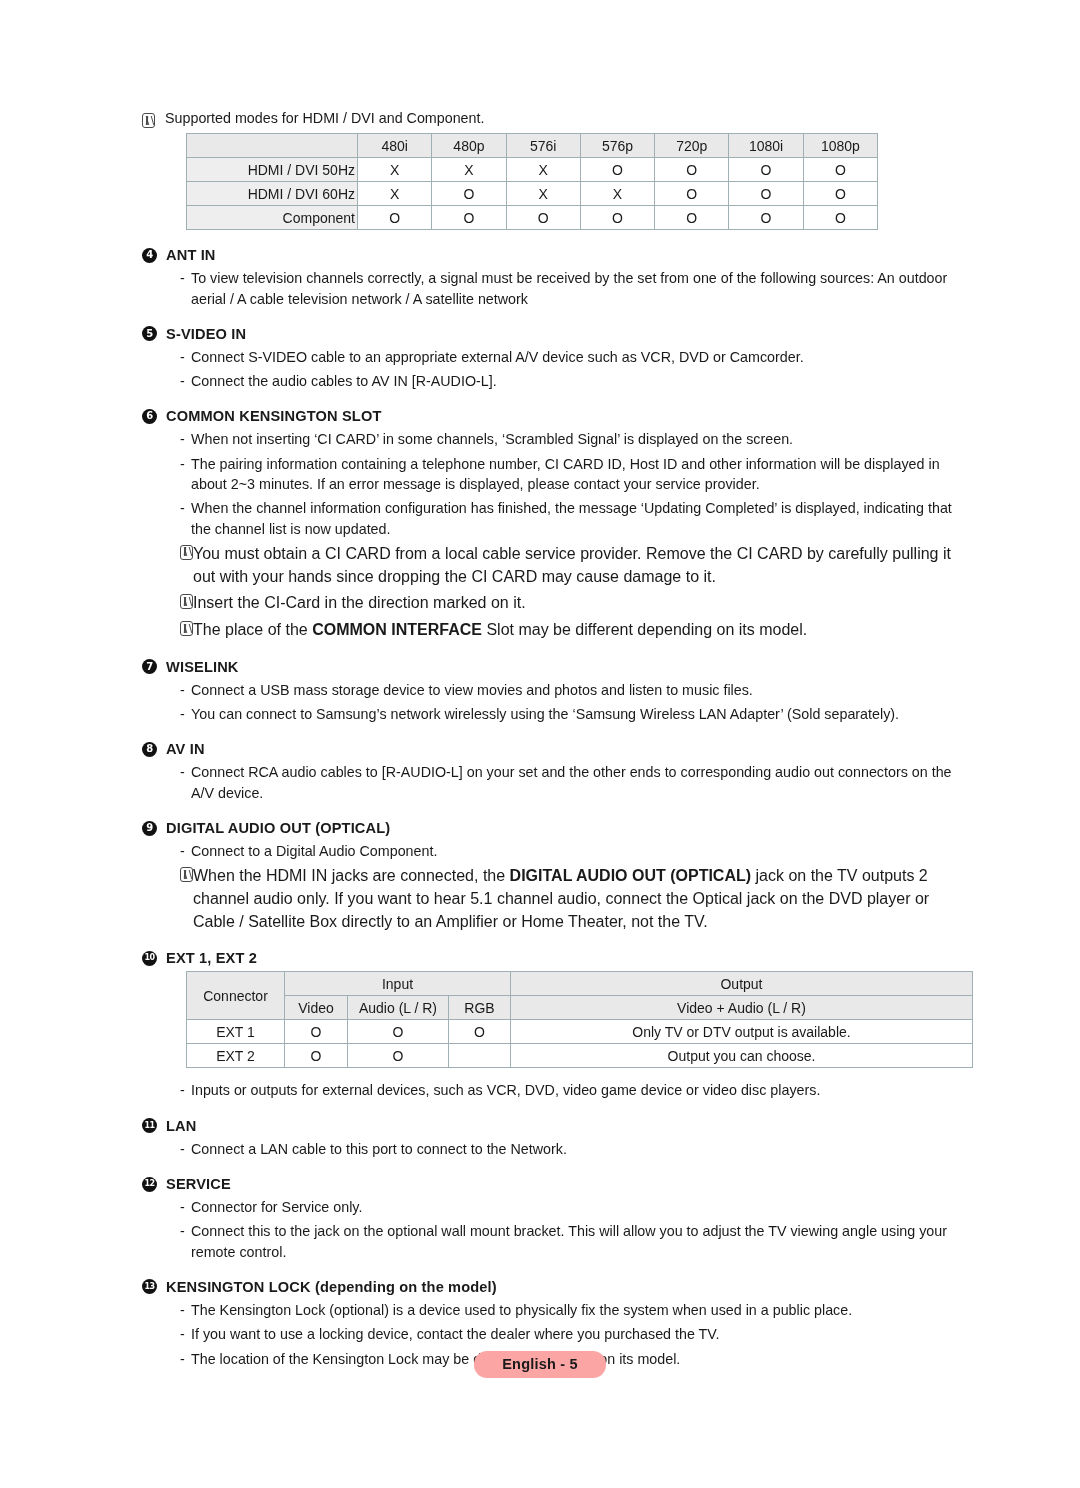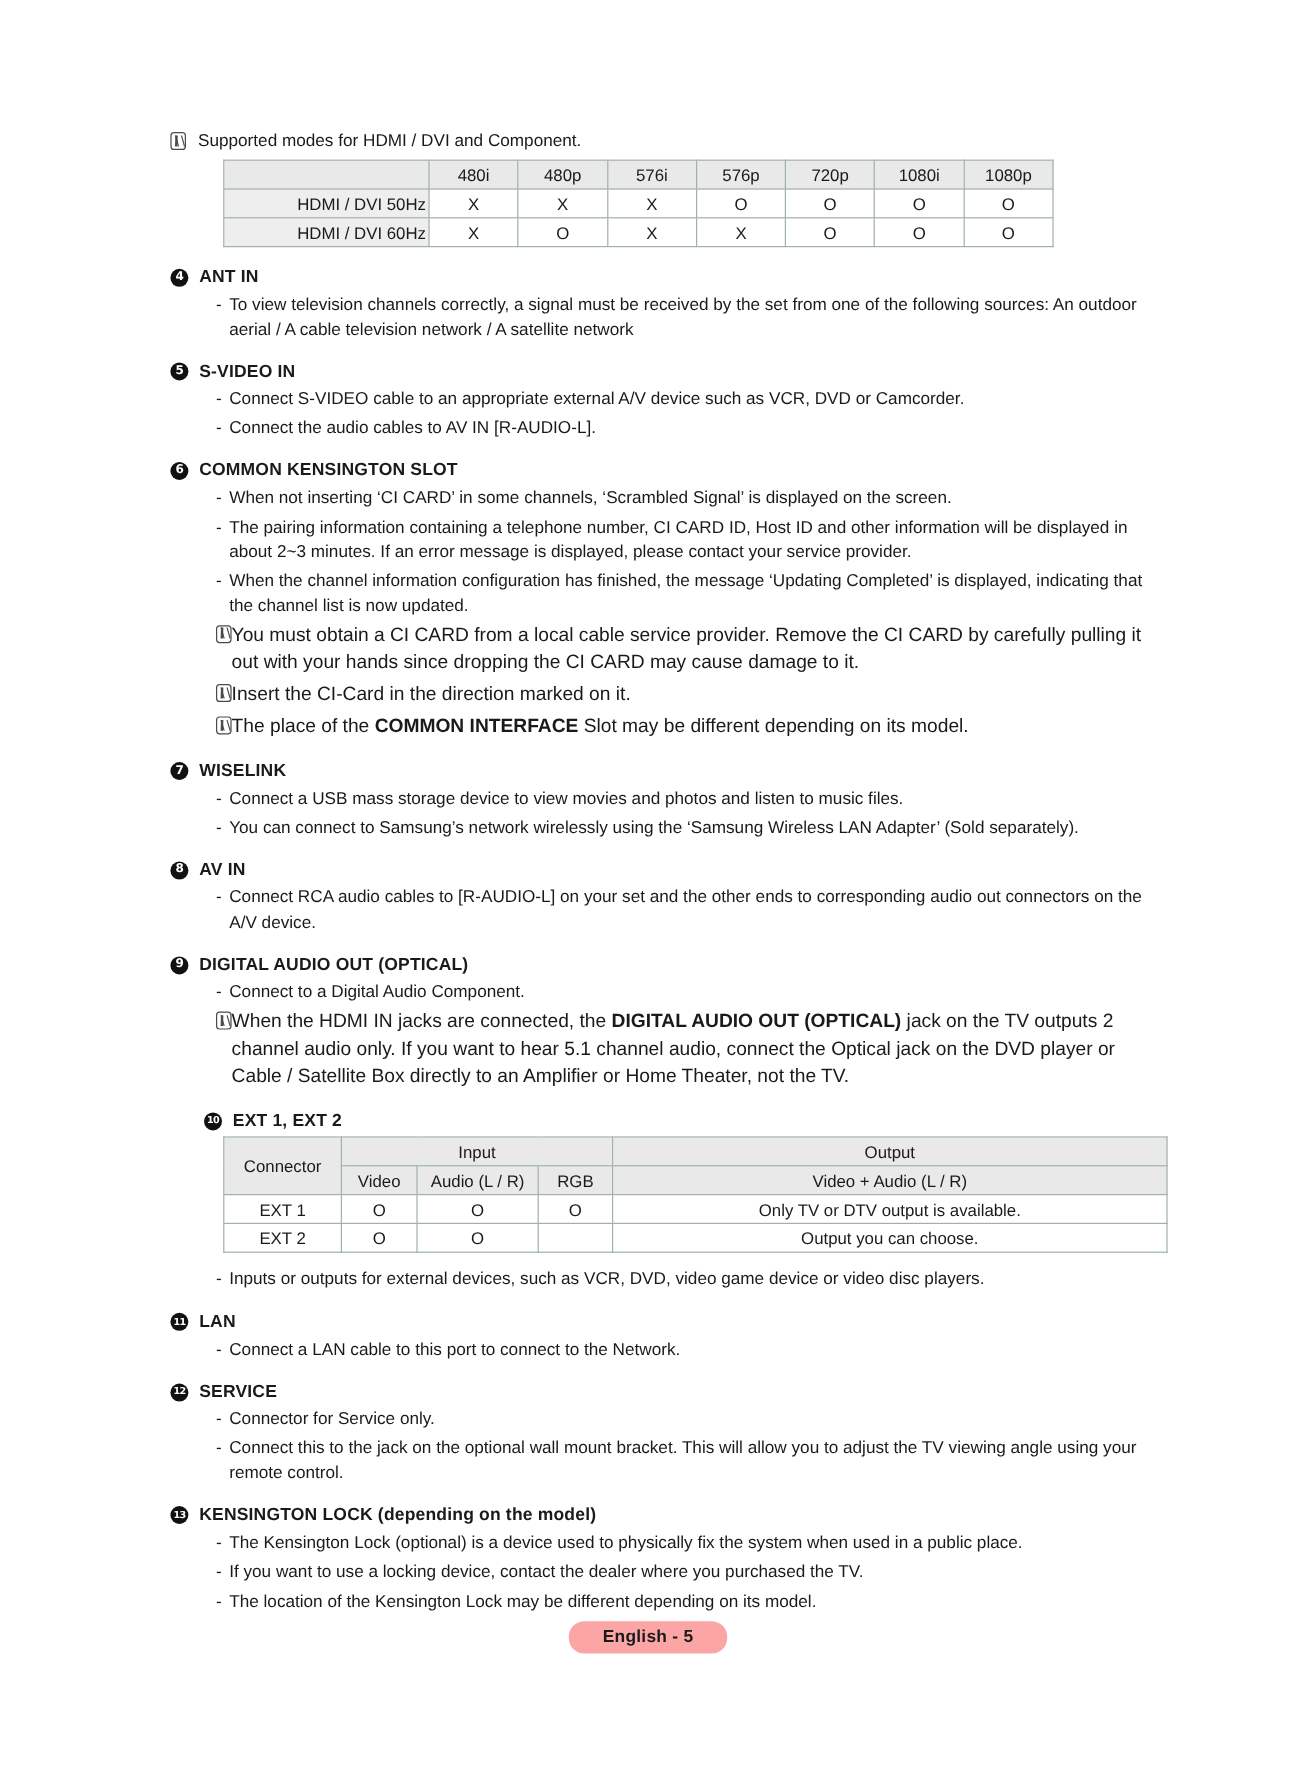--- a/index.html
+++ b/index.html
@@ -79,21 +79,21 @@
     font-weight: bold;
     line-height: 1;
     flex: 0 0 auto;
     letter-spacing: -0.3px;
     font-family: "DejaVu Sans", sans-serif;
   }
 
   
   .note-line {
     display: flex;
-    align-items: flex-start;
+    align-items: flex-end;
     gap: 10px;
     font-size: 14.3px;
     line-height: 1.42;
     margin: 0 0 3px 0;
   }
   .note-line .note-icon { margin-top: 2px; }
   .note-line .txt { flex: 1; }
 
   
   .section-head {
@@ -233,20 +233,30 @@
           <tr>
             <td class="rowhead">HDMI / DVI 60Hz</td>
             <td>X</td>
             <td>O</td>
             <td>X</td>
             <td>X</td>
             <td>O</td>
             <td>O</td>
             <td>O</td>
           </tr>
+          <tr>
+            <td class="rowhead">Component</td>
+            <td>O</td>
+            <td>O</td>
+            <td>O</td>
+            <td>O</td>
+            <td>O</td>
+            <td>O</td>
+            <td>O</td>
+          </tr>
         </tbody>
     </table>
 
     <div id="sections-host">
         <div class="section-head">
           <span class="num-bullet">4</span>
           <span class="label">ANT IN</span>
         </div>
         <div class="dash-item">
           <span class="dash">-</span>
@@ -320,21 +330,21 @@
           <span class="dash">-</span>
           <span class="txt">Connect to a Digital Audio Component.</span>
         </div>
         <div class="note-item">
           <span class="note-icon"></span>
           <span class="txt">When the HDMI IN jacks are connected, the <b>DIGITAL AUDIO OUT (OPTICAL)</b> jack on the TV outputs 2 channel audio only. If you want to hear 5.1 channel audio, connect the Optical jack on the DVD player or Cable / Satellite Box directly to an Amplifier or Home Theater, not the TV.</span>
         </div>
       </div>
 
     <div class="section-head">
-      <span class="num-bullet" style="font-size: 8px; letter-spacing: -0.6px; margin-left: 28px;">10</span>
+      <span class="num-bullet" style="font-size: 8px; letter-spacing: -0.6px;">10</span>
       <span class="label">EXT 1, EXT 2</span>
     </div>
 
     <table class="spec tbl-ext">
       <colgroup>
         <col style="width:98px">
           <col style="width:63px">
           <col style="width:101px">
           <col style="width:62px">
           <col>

